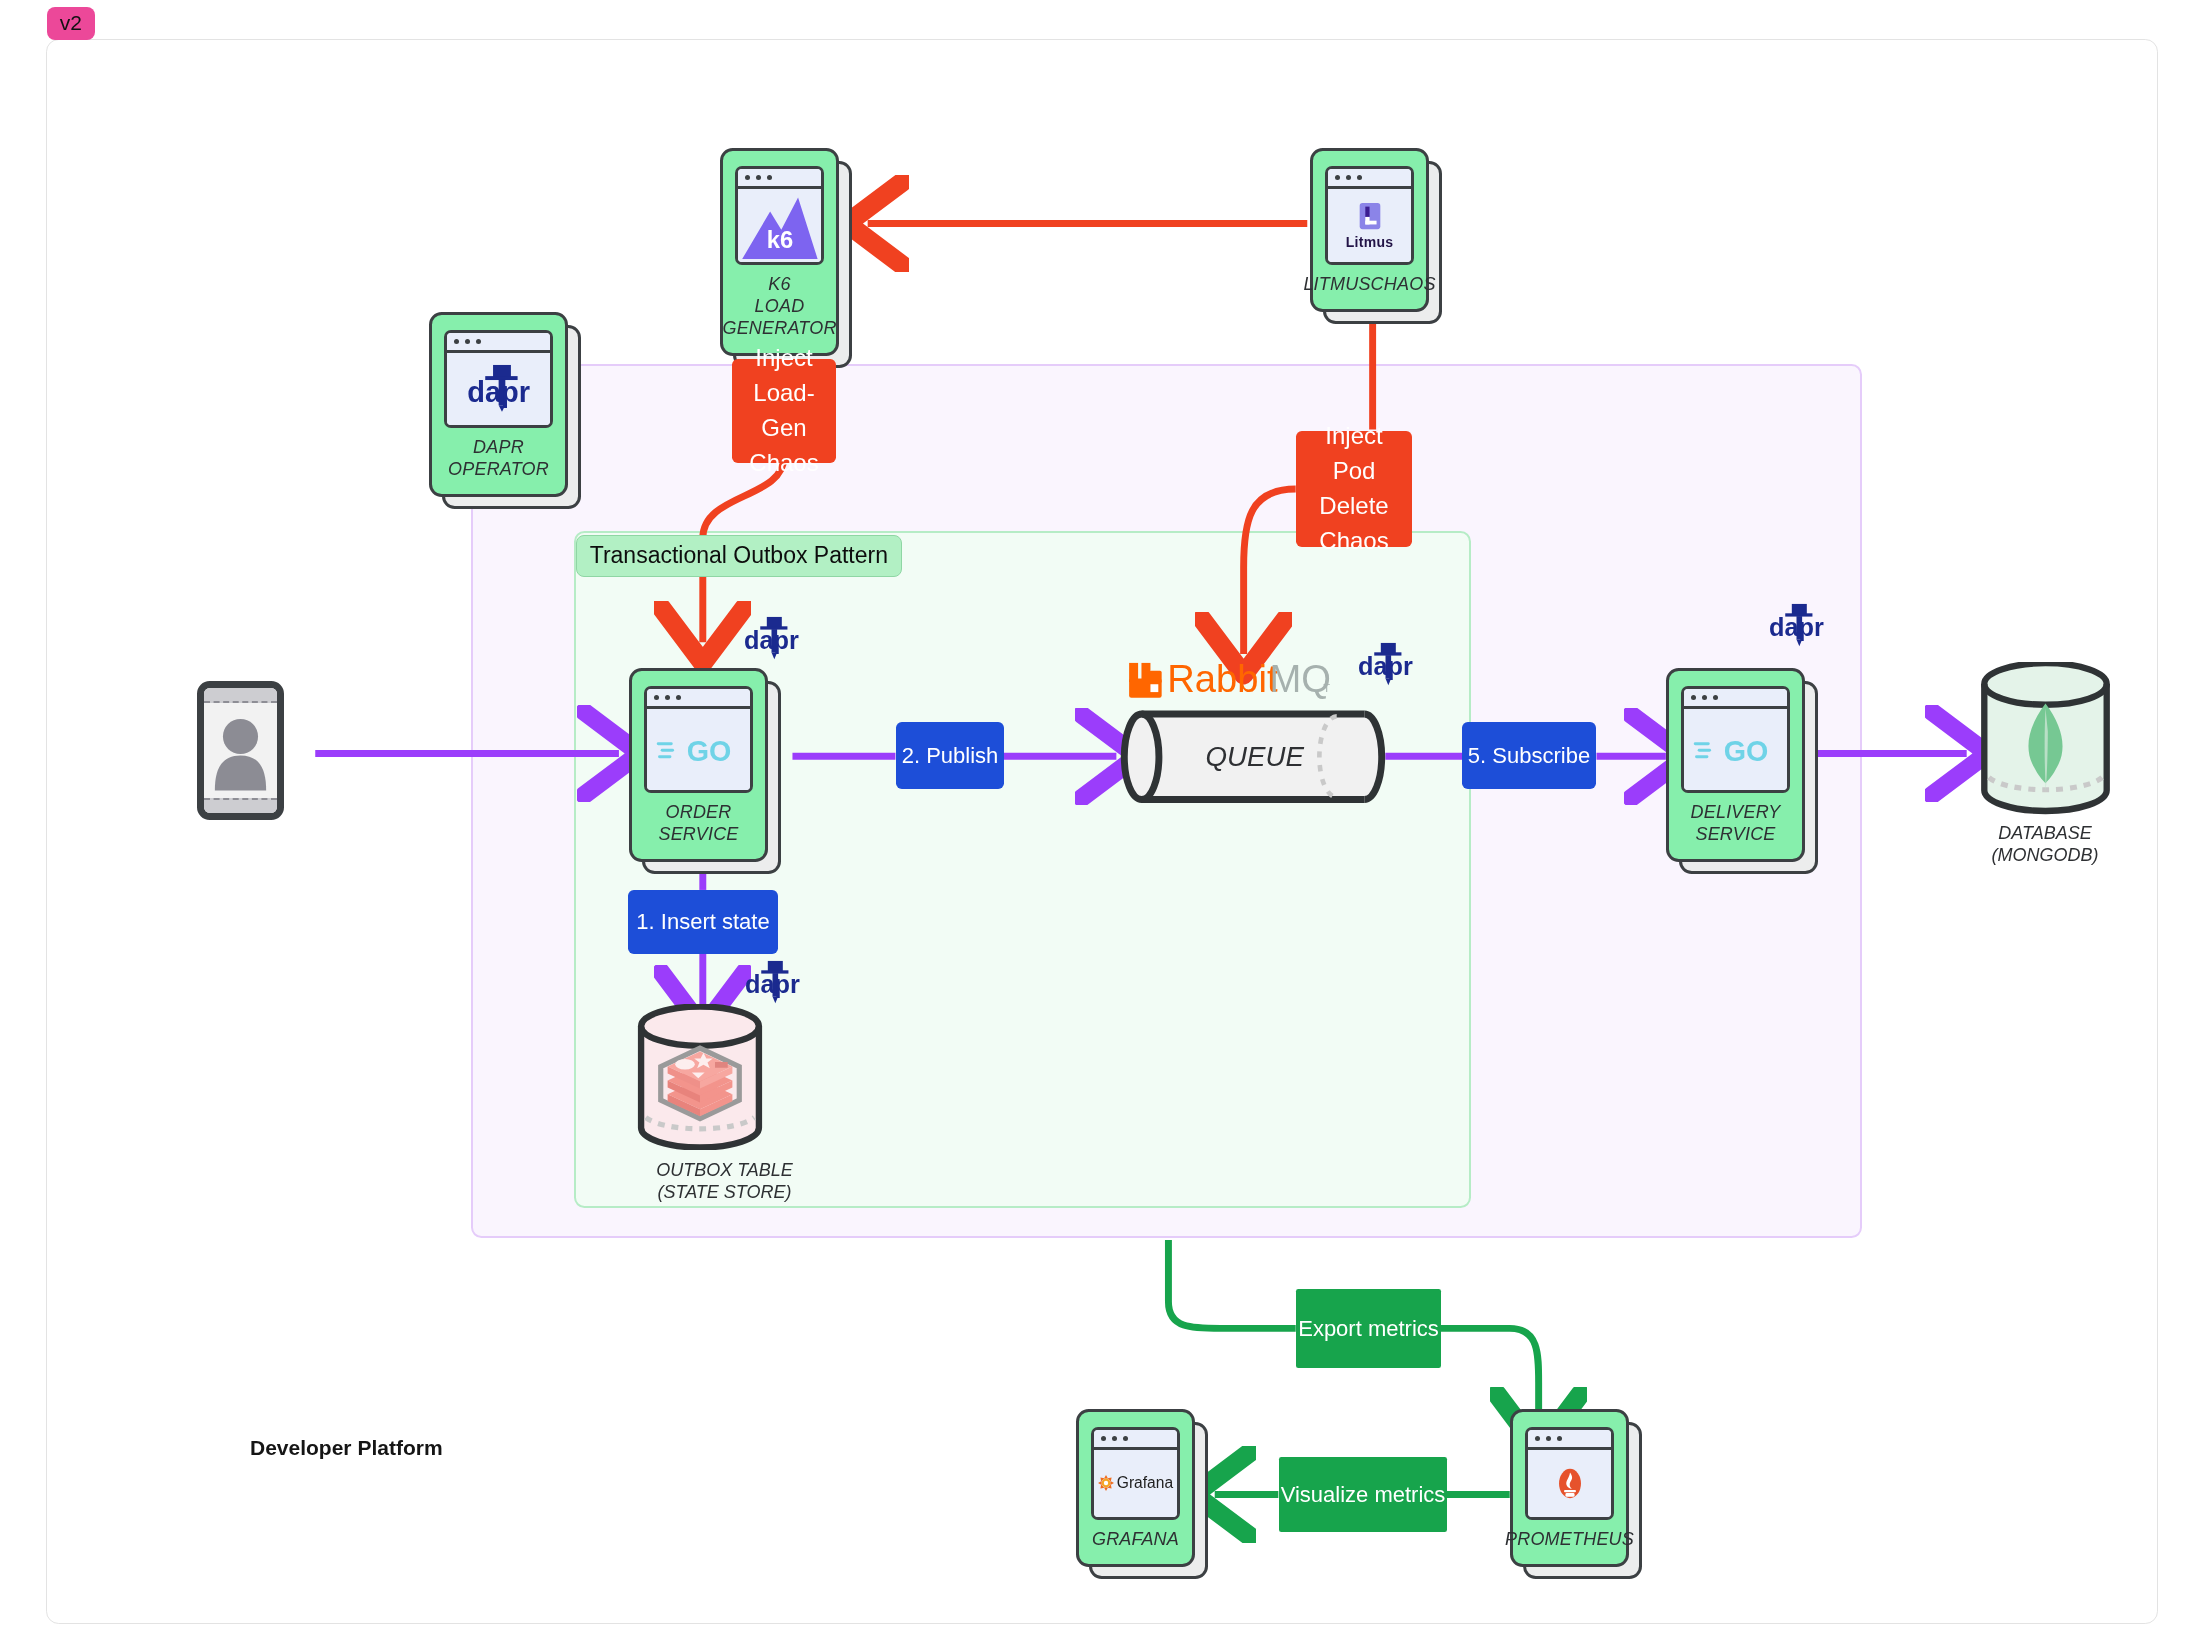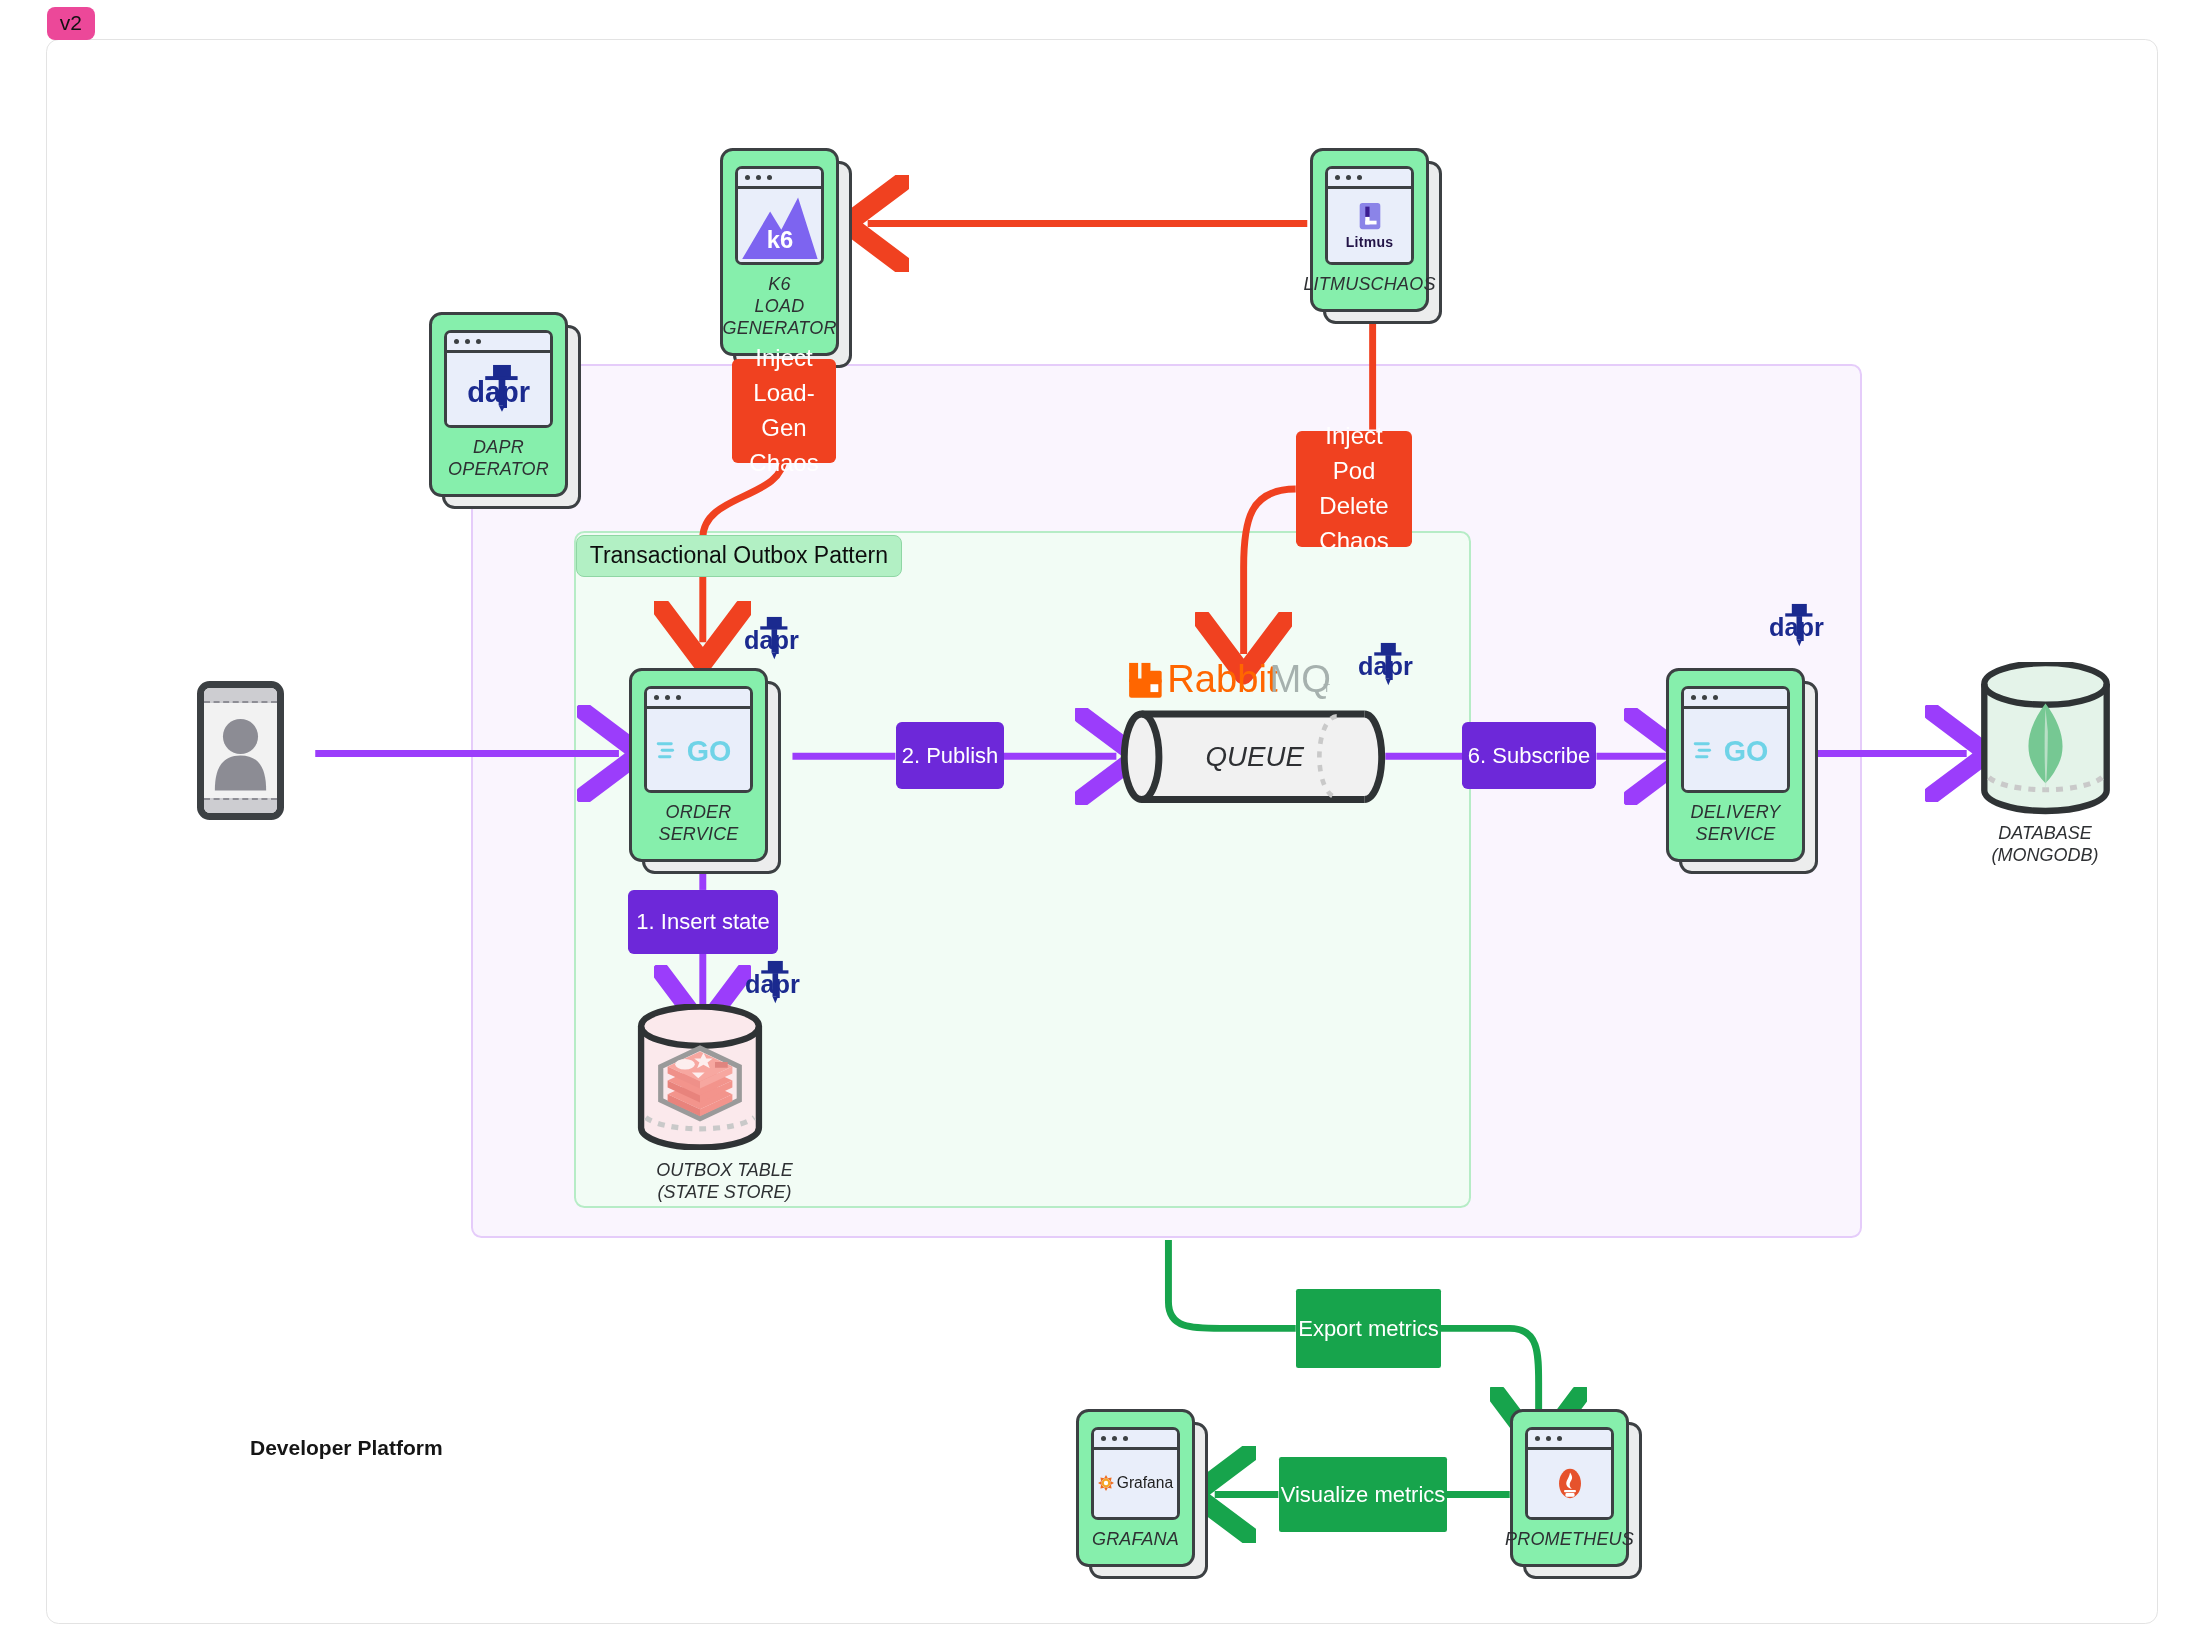--- a/index.html
+++ b/index.html
@@ -130,21 +130,21 @@
     position: absolute;
     z-index: 32;
     border-radius: 5.8px;
     color: #fff;
     text-align: center;
     display: flex; flex-direction: column;
     align-items: center; justify-content: center;
     line-height: 1.45;
     white-space: pre-line;
   }
-  .elabel.purple { background: #6d28d9; font-size: 22px; }
+  .elabel.purple { background: #1d4ed8; font-size: 22px; }
   .elabel.orange { background: #f04120; font-size: 24px; }
   .elabel.green  { background: #17a44c; font-size: 22px; }
   
   .cyl-v { position: absolute; z-index: 25; }
   .section-caption {
     position: absolute;
     font-size: 21px;
     font-weight: bold;
     color: #151515;
     z-index: 30;
@@ -530,20 +530,20 @@
 Chaos</div>
 
   <div class="elabel orange" style="left:1296px; top:431px; width:116px; height:116px;">Inject
 Pod Delete
 Chaos</div>
 
   <div class="elabel purple" style="left:628px; top:890px; width:150px; height:64px;">1. Insert state</div>
 
   <div class="elabel purple" style="left:896px; top:722px; width:108px; height:67px;">2. Publish</div>
 
-  <div class="elabel purple" style="left:1462px; top:722px; width:134px; height:67px;">6. Subscribe</div>
+  <div class="elabel purple" style="left:1462px; top:722px; width:134px; height:67px;">5. Subscribe</div>
 
   <div class="elabel green" style="left:1296px; top:1289px; width:145px; height:79px; border-radius:2.3px;">Export metrics</div>
 
   <div class="elabel green" style="left:1279px; top:1457px; width:168px; height:75px; border-radius:2.3px;">Visualize metrics</div>
 
 </div>
 
 
 </body></html>

